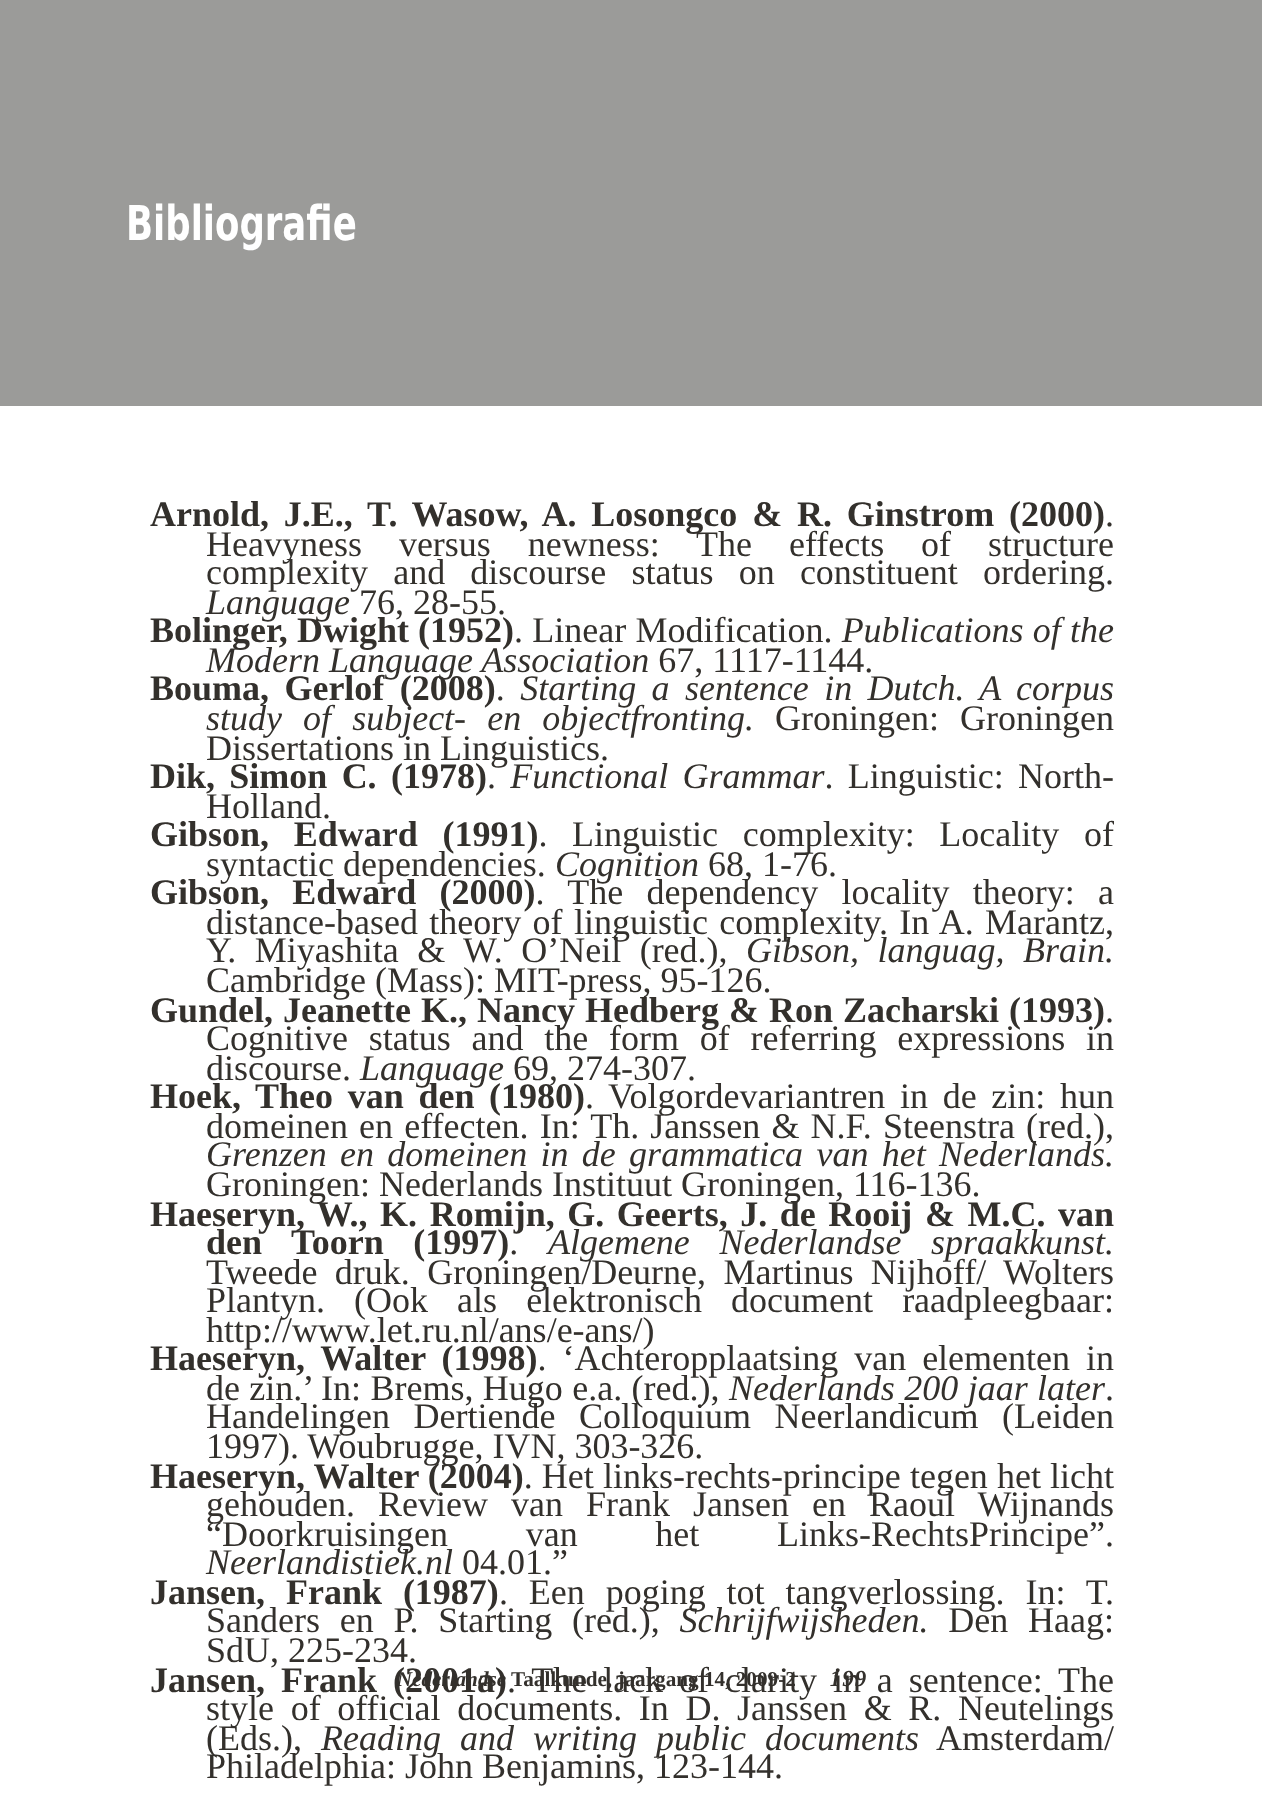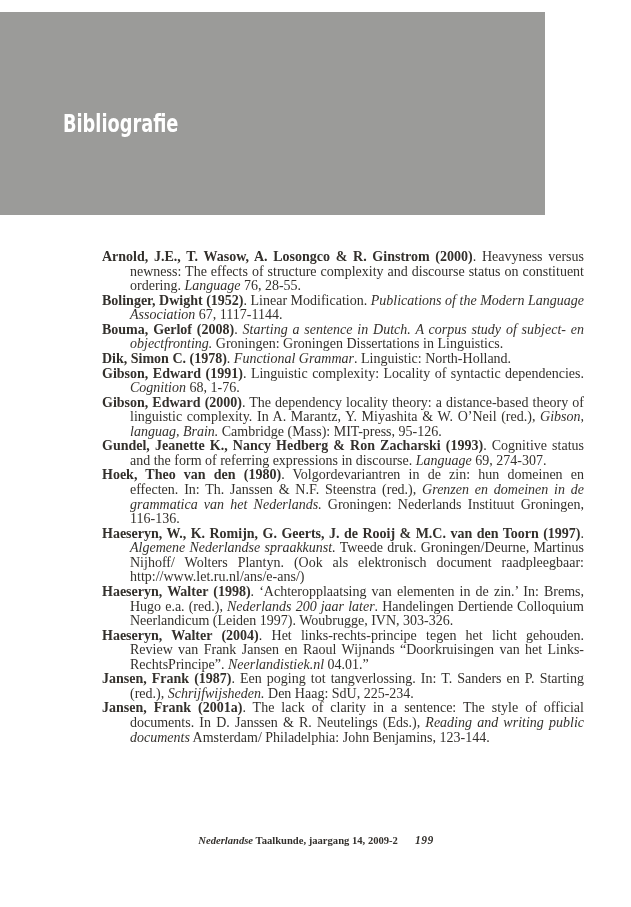--- a/index.html
+++ b/index.html
@@ -5,22 +5,22 @@
   html, body { margin: 0; padding: 0; }
   body {
     width: 631px; height: 907px;
     background: #ffffff;
     position: relative;
     overflow: hidden;
     font-family: "Liberation Serif", serif;
   }
   .band {
     position: absolute;
-    top: 12px; left: 0;
-    width: 545px; height: 203px;
+    top: 0; left: 0;
+    width: 631px; height: 203px;
     background: var(--band-bg, #9b9b99);
   }
   .title {
     position: absolute;
     left: 63px; top: 99px;
     margin: 0;
     font-family: "DejaVu Sans", sans-serif;
     font-weight: bold;
     font-size: 24px;
     line-height: 1.1;
@@ -28,24 +28,23 @@
     letter-spacing: 0px;
     transform: scaleX(0.74);
     transform-origin: left top;
     white-space: nowrap;
   }
   .bib {
     position: absolute;
     left: 75px; top: 250px;
     width: 482px;
     color: var(--text-color, #33302c);
-    font-size: 14px;
+    font-size: 18px;
     line-height: 14.56px;
     text-align: justify;
-    margin-left: 27px;
   }
   .entry {
     margin: 0;
     padding-left: 28px;
     text-indent: -28px;
   }
   .b { font-weight: bold; }
   .i { font-style: italic; }
   .footer {
     position: absolute;

